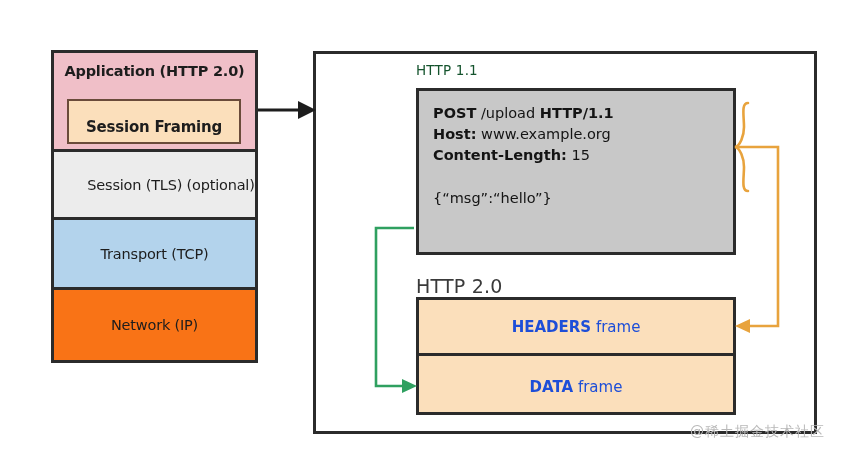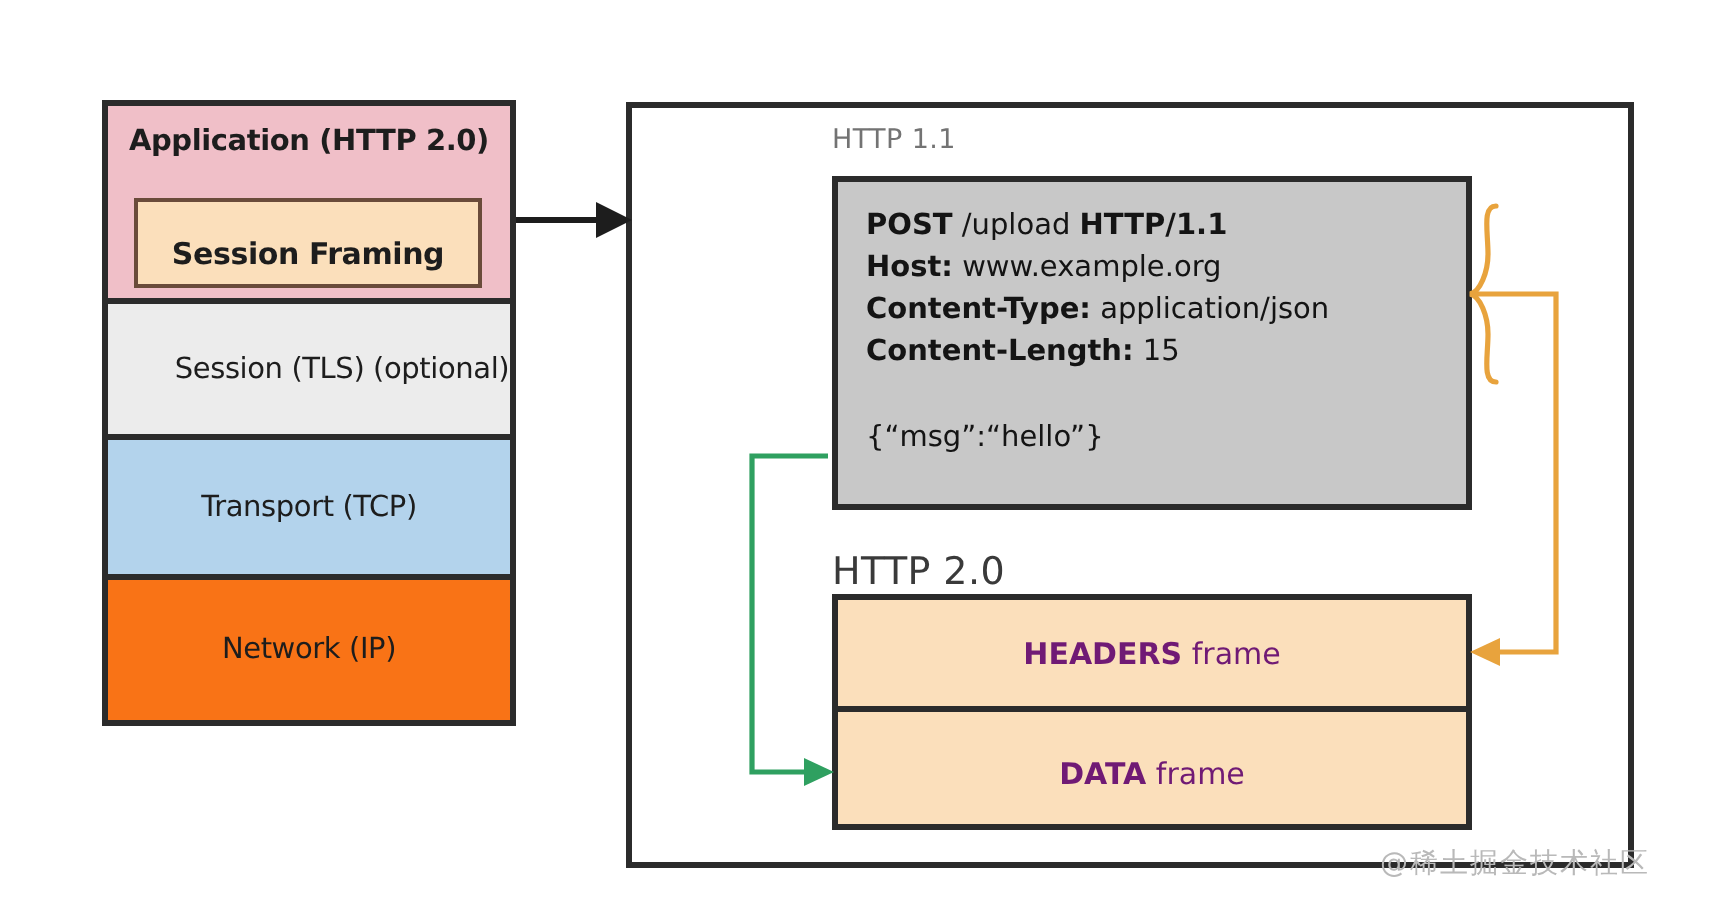--- a/index.html
+++ b/index.html
@@ -107,21 +107,21 @@
     box-sizing: border-box;
     background: #ffffff;
   }
 
   
   #http11-caption {
     position: absolute;
     left: 416px;
     top: 62px;
     font-size: 13.5px;
-    color: #737373;
+    color: #14532d;
     letter-spacing: 0.2px;
   }
   #http11-box {
     position: absolute;
     left: 416px;
     top: 88px;
     width: 320px;
     height: 167px;
     box-sizing: border-box;
     background: #c8c8c8;
@@ -170,21 +170,21 @@
   }
   #frame-headers {
     top: 0;
     border-bottom: 3px solid #2b2b2b;
   }
   #frame-data {
     top: 59px;
   }
   .frame-label {
     font-size: 15px;
-    color: #701a75;
+    color: #1d4ed8;
   }
   .frame-label b { font-weight: bold; }
 
   
   #connectors {
     position: absolute;
     left: 0;
     top: 0;
     width: 867px;
     height: 457px;
@@ -234,23 +234,20 @@
   <div id="http11-caption">HTTP 1.1</div>
 
   <div id="http11-box">
     <div class="msg-line">
       <b>POST</b><span> /upload </span><b>HTTP/1.1</b>
     </div>
     <div class="msg-line">
       <b>Host:</b><span> www.example.org</span>
     </div>
     <div class="msg-line">
-      <b>Content-Type:</b><span> application/json</span>
-    </div>
-    <div class="msg-line">
       <b>Content-Length:</b><span> 15</span>
     </div>
     <div class="msg-line" id="msg-body">{“msg”:“hello”}</div>
   </div>
 
   <div id="http20-caption">HTTP 2.0</div>
 
   <div id="http20-box">
     <div class="frame-row" id="frame-headers">
       <span class="frame-label"><b>HEADERS</b><span> frame</span></span>

